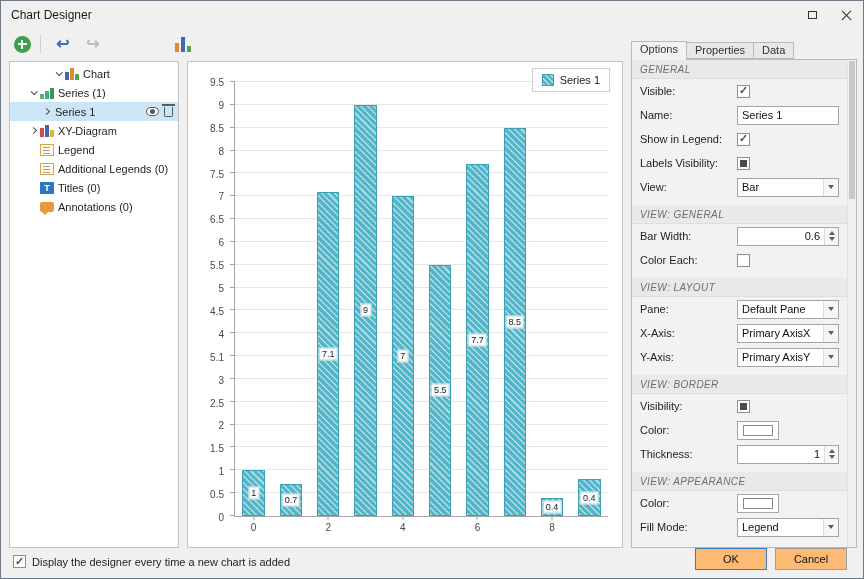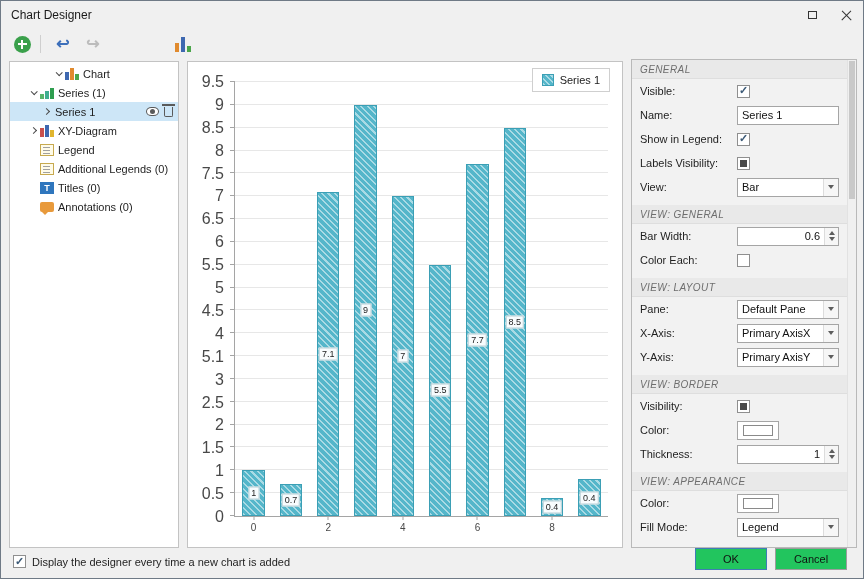--- a/index.html
+++ b/index.html
@@ -61,21 +61,21 @@
   .tree-actions { margin-left:auto; display:flex; align-items:center; gap:5px; padding-right:5px; }
   .visibility-icon { position:relative; width:13px; height:9px; border:1px solid #5a5a5a; border-radius:50% / 60%;
     background:#fff; display:inline-block; }
   .visibility-icon::before { content:''; position:absolute; left:50%; top:50%; width:5px; height:5px; margin:-2.5px; background:#5a5a5a; border-radius:50%; }
   .delete-icon { position:relative; width:9px; height:10px; display:inline-block; border:1px solid #5a5a5a; border-top:none; border-radius:0 0 2px 2px; }
   .delete-icon::before { content:''; position:absolute; top:-3px; left:-3px; width:13px; height:2px; background:#5a5a5a; }
 
   
   .chart-panel { position:absolute; left:186px; top:60px; width:436px; height:487px; background:#fff; border:1px solid #c3c3c3; }
   .y-labels { position:absolute; left:2px; top:20px; bottom:30px; width:40px; }
-  .y-label { position:absolute; right:6px; transform:translateY(50%); font-size:16px; color:#484848; }
+  .y-label { position:absolute; right:6px; transform:translateY(50%); font-size:10px; color:#484848; }
   .plot { position:absolute; left:46px; top:20px; right:14px; bottom:30px;
           border-left:1px solid #a5a5a5; border-bottom:1px solid #a5a5a5; }
   .gridline { position:absolute; left:0; right:0; height:1px; background:#e7e7e7; }
   .y-tick { position:absolute; left:-5px; width:5px; height:1px; background:#a5a5a5; }
   .x-tick { position:absolute; top:100%; width:1px; height:4px; background:#a5a5a5; transform:translateX(-50%); }
   .x-label { position:absolute; top:100%; margin-top:6px; transform:translateX(-50%); font-size:10px; color:#484848; }
   .bar { position:absolute; bottom:0; border:1px solid #3b9fb5;
     background-image:repeating-linear-gradient(45deg, rgba(255,255,255,.5) 0px, rgba(255,255,255,.5) 1.5px, transparent 1.5px, transparent 4.5px); }
   .bar-label { position:absolute; transform:translate(-50%,50%); font-size:9px; line-height:11px;
     background:rgba(255,255,255,.95); border:1px solid #b9cfd6; padding:0 2px; color:#222; white-space:nowrap; }
@@ -111,21 +111,21 @@
   .spin .val { flex:1; text-align:right; padding:0 4px; }
   .spin-arrows { width:14px; align-self:stretch; display:flex; flex-direction:column; align-items:center; justify-content:center; gap:2px; border-left:1px solid #dcdcdc; background:#f6f6f6; }
   .colorbox { width:42px; height:19px; border:1px solid #a5a5a5; background:#fff; display:flex; align-items:center; justify-content:center; flex:0 0 42px; }
   .colorbox .swatch { width:30px; height:11px; border:1px solid #8a8a8a; display:inline-block; }
   .vscroll { position:absolute; right:0; top:0; bottom:0; width:9px; background:#f0f0f0; border-left:1px solid #e2e2e2; }
   .vthumb { position:absolute; left:1px; right:1px; top:1px; height:138px; background:#c9c9c9; }
 
   
   .footer-check { position:absolute; left:12px; bottom:10px; display:flex; align-items:center; gap:6px; font-size:11px; color:#1e1e1e; }
   .btn { position:absolute; bottom:8px; width:72px; height:22px; font-size:11px; font-family:"Liberation Sans",sans-serif;
-         background:#22c55e; color:#111; cursor:default; }
+         background:#fdba74; color:#111; cursor:default; }
   .btn.ok { right:96px; border:1px solid #3f7cb6; }
   .btn.cancel { right:16px; border:1px solid #9d9d9d; }
 </style>
 </head>
 <body>
 
 <div class="window">
 
   <div class="titlebar">
     <span class="title">Chart Designer</span>
@@ -301,20 +301,25 @@
         <div class="x-label" style="left: 85%;">8</div>
         <div class="x-tick" style="left: 85%;"></div>
       </div>
     <div class="legend">
       <span class="legend-swatch" style="background-color: rgb(85, 182, 202);"></span>
       <span>Series 1</span>
     </div>
   </div>
 
   <div class="inspector">
+    <div class="tabs">
+        <div class="tab active">Options</div>
+        <div class="tab">Properties</div>
+        <div class="tab">Data</div>
+      </div>
     <div class="inspector-panel">
       <div class="sections">
           <div class="section-header">GENERAL</div>
           <div class="prop-row">
             <span class="prop-label">Visible:</span>
             <div class="prop-control">
               <span class="checkbox">
                 <span class="mark">✓</span>
               </span>
             </div>

